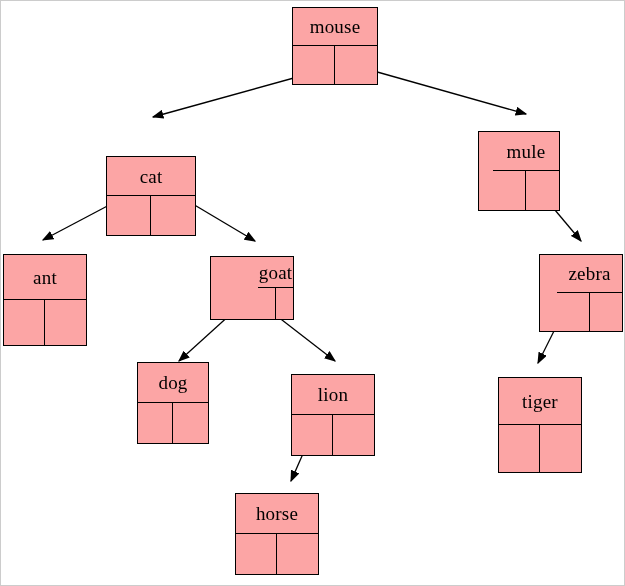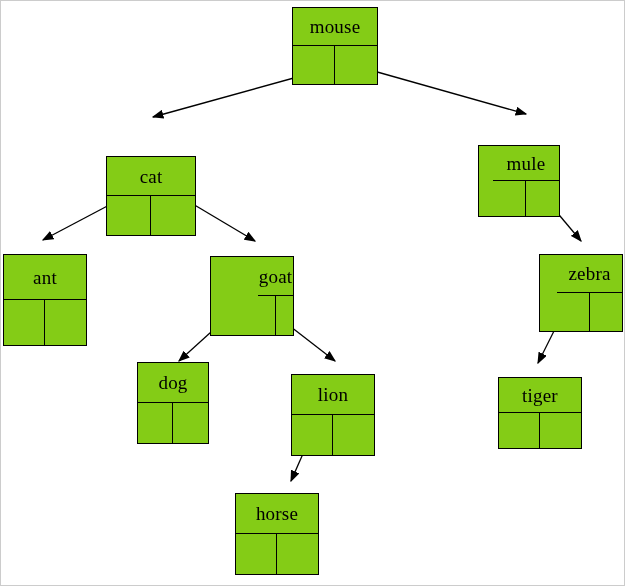--- a/index.html
+++ b/index.html
@@ -23,21 +23,21 @@
   #edges {
     position: absolute;
     left: 0;
     top: 0;
     width: 623px;
     height: 584px;
   }
   .node {
     position: absolute;
     border: 1.6px solid #000000;
-    background: #84cc16;
+    background: #fca5a5;
     box-sizing: border-box;
   }
   .node-label {
     height: 50%;
     display: flex;
     align-items: center;
     justify-content: center;
     border-bottom: 1.6px solid #000000;
     box-sizing: border-box;
     font-size: 19px;
@@ -88,35 +88,35 @@
           <div class="cell right-cell"></div>
         </div>
       </div>
       <div class="node" style="left: 105px; top: 130px; width: 90px; height: 80px; border-color: rgb(0, 0, 0); margin-top: 25px;">
         <div class="node-label" style="border-bottom-color: rgb(0, 0, 0); color: rgb(0, 0, 0);">cat</div>
         <div class="node-cells">
           <div class="cell left-cell" style="border-right-color: rgb(0, 0, 0);"></div>
           <div class="cell right-cell"></div>
         </div>
       </div>
-      <div class="node" style="left: 477px; top: 144px; width: 82px; height: 72px; border-color: rgb(0, 0, 0); padding-left: 14px;">
+      <div class="node" style="left: 477px; top: 130px; width: 82px; height: 80px; border-color: rgb(0, 0, 0); padding-left: 14px;">
         <div class="node-label" style="border-bottom-color: rgb(0, 0, 0); color: rgb(0, 0, 0);">mule</div>
         <div class="node-cells">
           <div class="cell left-cell" style="border-right-color: rgb(0, 0, 0);"></div>
           <div class="cell right-cell"></div>
         </div>
       </div>
       <div class="node" style="left: 2px; top: 253px; width: 84px; height: 92px; border-color: rgb(0, 0, 0);">
         <div class="node-label" style="border-bottom-color: rgb(0, 0, 0); color: rgb(0, 0, 0);">ant</div>
         <div class="node-cells">
           <div class="cell left-cell" style="border-right-color: rgb(0, 0, 0);"></div>
           <div class="cell right-cell"></div>
         </div>
       </div>
-      <div class="node" style="left: 209px; top: 255px; width: 84px; height: 80px; border-color: rgb(0, 0, 0); padding-left: 47px;">
+      <div class="node" style="left: 209px; top: 255px; width: 84px; height: 64px; border-color: rgb(0, 0, 0); padding-left: 47px;">
         <div class="node-label" style="border-bottom-color: rgb(0, 0, 0); color: rgb(0, 0, 0);">goat</div>
         <div class="node-cells">
           <div class="cell left-cell" style="border-right-color: rgb(0, 0, 0);"></div>
           <div class="cell right-cell"></div>
         </div>
       </div>
       <div class="node" style="left: 538px; top: 253px; width: 84px; height: 78px; border-color: rgb(0, 0, 0); padding-left: 17px;">
         <div class="node-label" style="border-bottom-color: rgb(0, 0, 0); color: rgb(0, 0, 0);">zebra</div>
         <div class="node-cells">
           <div class="cell left-cell" style="border-right-color: rgb(0, 0, 0);"></div>
@@ -130,21 +130,21 @@
           <div class="cell right-cell"></div>
         </div>
       </div>
       <div class="node" style="left: 290px; top: 373px; width: 84px; height: 82px; border-color: rgb(0, 0, 0);">
         <div class="node-label" style="border-bottom-color: rgb(0, 0, 0); color: rgb(0, 0, 0);">lion</div>
         <div class="node-cells">
           <div class="cell left-cell" style="border-right-color: rgb(0, 0, 0);"></div>
           <div class="cell right-cell"></div>
         </div>
       </div>
-      <div class="node" style="left: 497px; top: 376px; width: 84px; height: 72px; border-color: rgb(0, 0, 0);">
+      <div class="node" style="left: 497px; top: 376px; width: 84px; height: 96px; border-color: rgb(0, 0, 0);">
         <div class="node-label" style="border-bottom-color: rgb(0, 0, 0); color: rgb(0, 0, 0);">tiger</div>
         <div class="node-cells">
           <div class="cell left-cell" style="border-right-color: rgb(0, 0, 0);"></div>
           <div class="cell right-cell"></div>
         </div>
       </div>
       <div class="node" style="left: 234px; top: 492px; width: 84px; height: 82px; border-color: rgb(0, 0, 0);">
         <div class="node-label" style="border-bottom-color: rgb(0, 0, 0); color: rgb(0, 0, 0);">horse</div>
         <div class="node-cells">
           <div class="cell left-cell" style="border-right-color: rgb(0, 0, 0);"></div>

